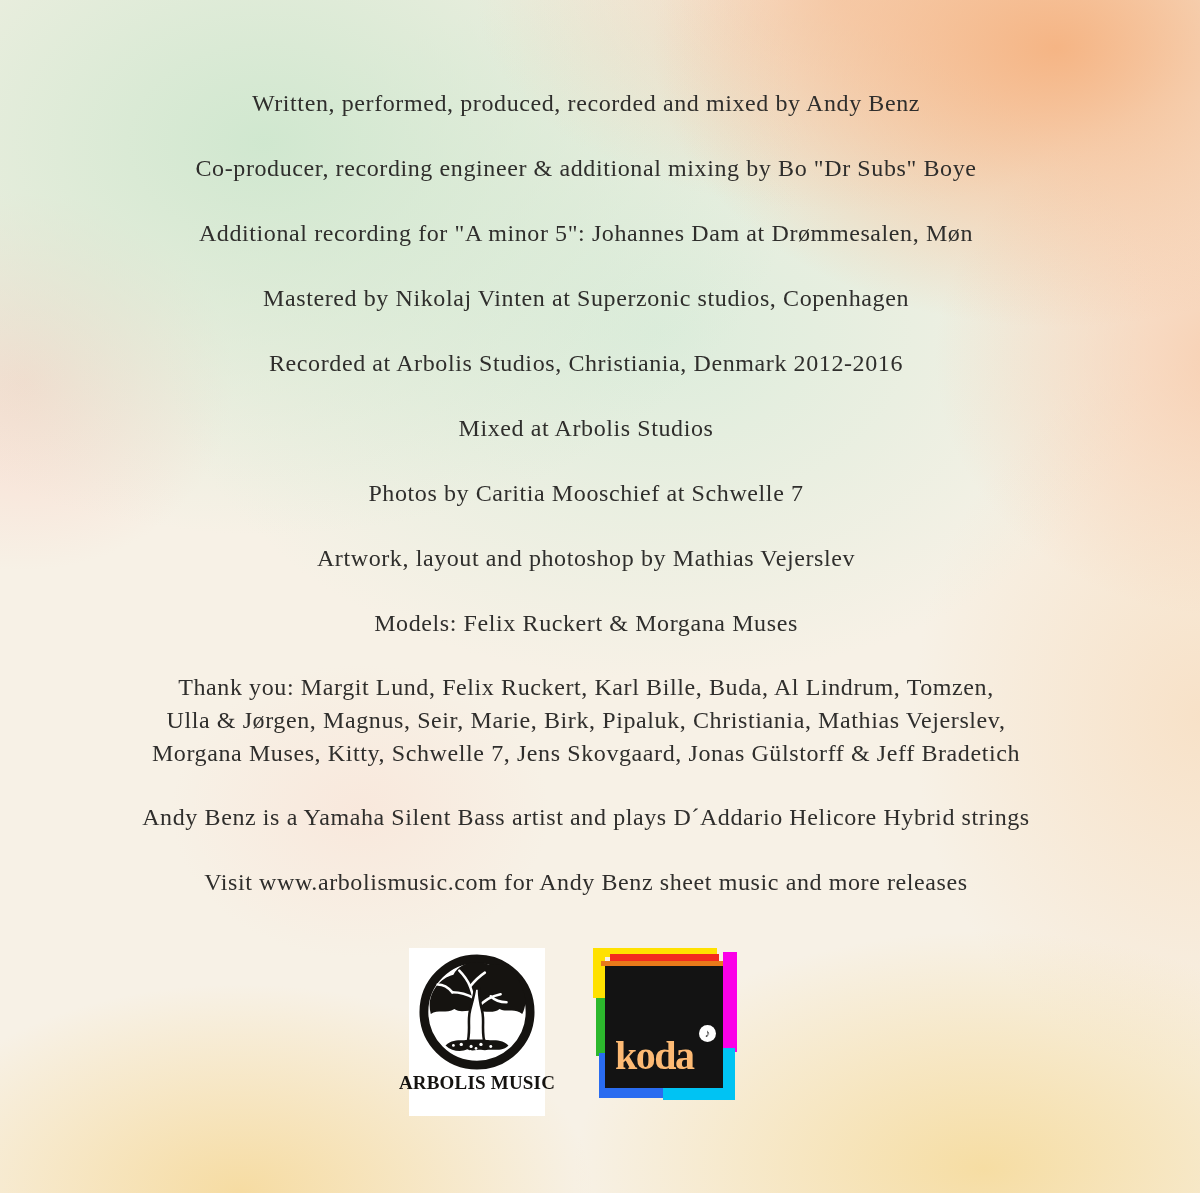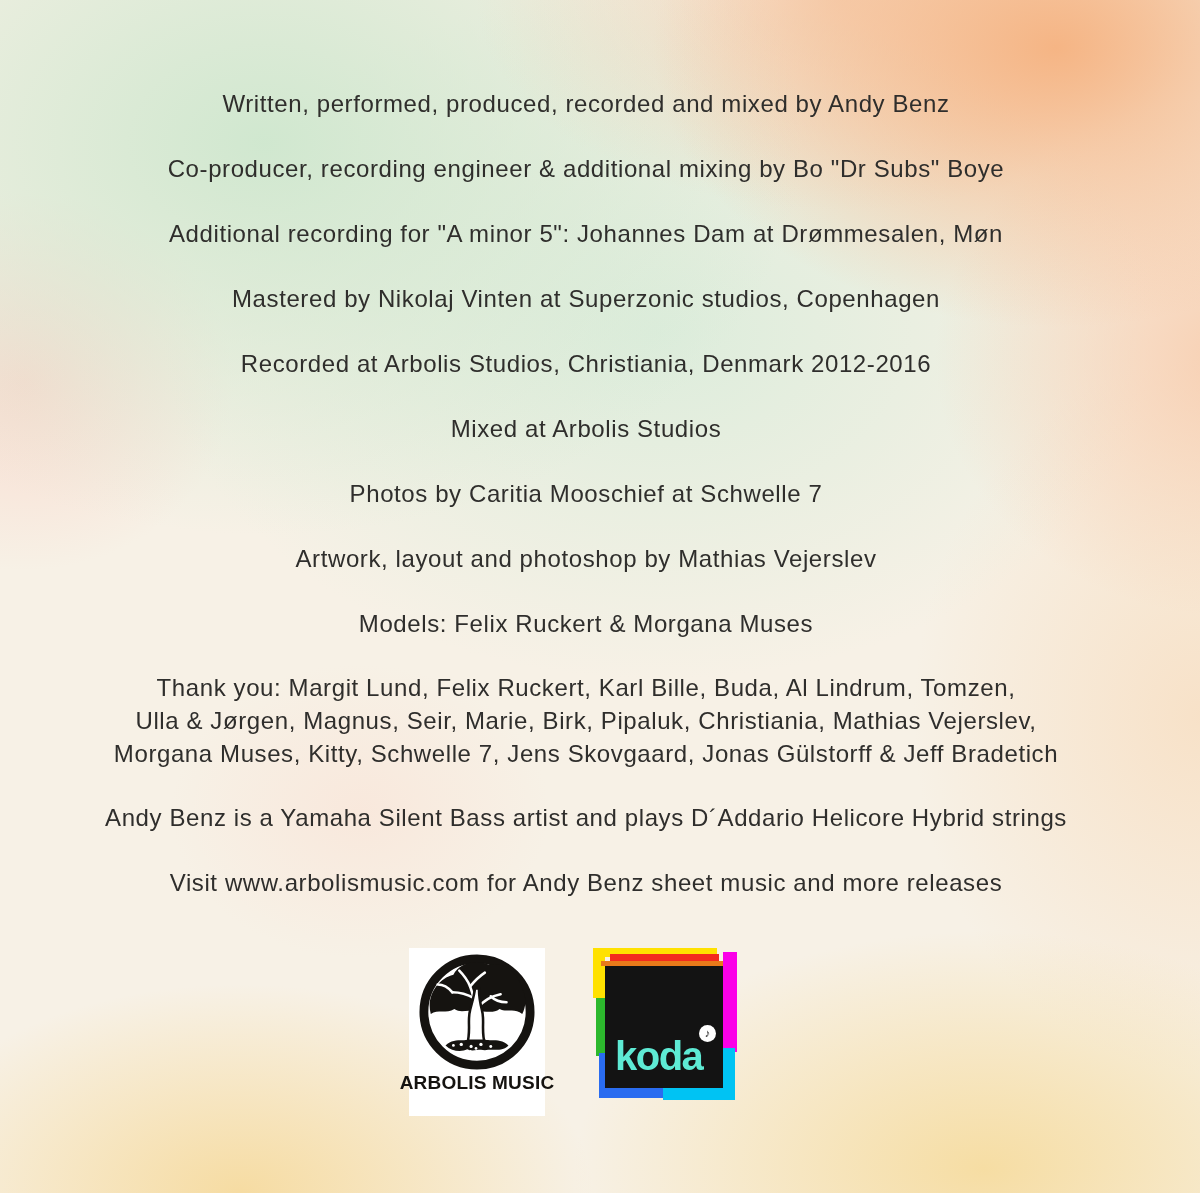--- a/index.html
+++ b/index.html
@@ -1,20 +1,20 @@
 <!DOCTYPE html>
 <html><head>
 <meta charset="utf-8">
 <style>
   html,body{margin:0;padding:0;}
   .page{
     position:relative;
     width:1200px;height:1193px;
     overflow:hidden;
-    font-family:Liberation Sans, sans-serif;
+    font-family:Liberation Serif, serif;
     background-color:#f7f1e6;
     background-image:
       radial-gradient(ellipse 620px 430px at 88% 4%,  rgba(245,178,128,0.95), rgba(245,178,128,0) 65%),
       radial-gradient(ellipse 430px 370px at 103% 30%, rgba(248,196,160,0.75), rgba(248,196,160,0) 70%),
       radial-gradient(ellipse 520px 300px at 70% 0%,  rgba(244,196,160,0.55), rgba(244,196,160,0) 70%),
       radial-gradient(ellipse 770px 560px at 22% 12%, rgba(206,231,206,0.95), rgba(206,231,206,0) 70%),
       radial-gradient(ellipse 690px 480px at 55% 28%, rgba(216,236,218,0.85), rgba(216,236,218,0) 72%),
       radial-gradient(ellipse 300px 270px at 2% 32%,  rgba(250,215,203,0.85), rgba(250,215,203,0) 70%),
       radial-gradient(ellipse 270px 210px at 30% 68%, rgba(250,223,210,0.50), rgba(250,223,210,0) 70%),
       radial-gradient(ellipse 490px 290px at 20% 100%,rgba(246,216,150,0.85), rgba(246,216,150,0) 72%),
@@ -66,21 +66,21 @@
     width:148px;height:154px;
   }
   .koda .strip{position:absolute;}
   .koda-black{
     position:absolute;
     left:12px;top:18px;width:118px;height:122px;
   }
   .koda-word{
     position:absolute;
     left:10px;bottom:12px;
-    color:#5eead4;
+    color:#fdba74;
     font-weight:bold;
     font-size:40px;
     letter-spacing:-1.5px;
     line-height:1;
   }
   .koda-note{
     position:absolute;
     right:7px;bottom:46px;
     width:17px;height:17px;
     border-radius:50%;

